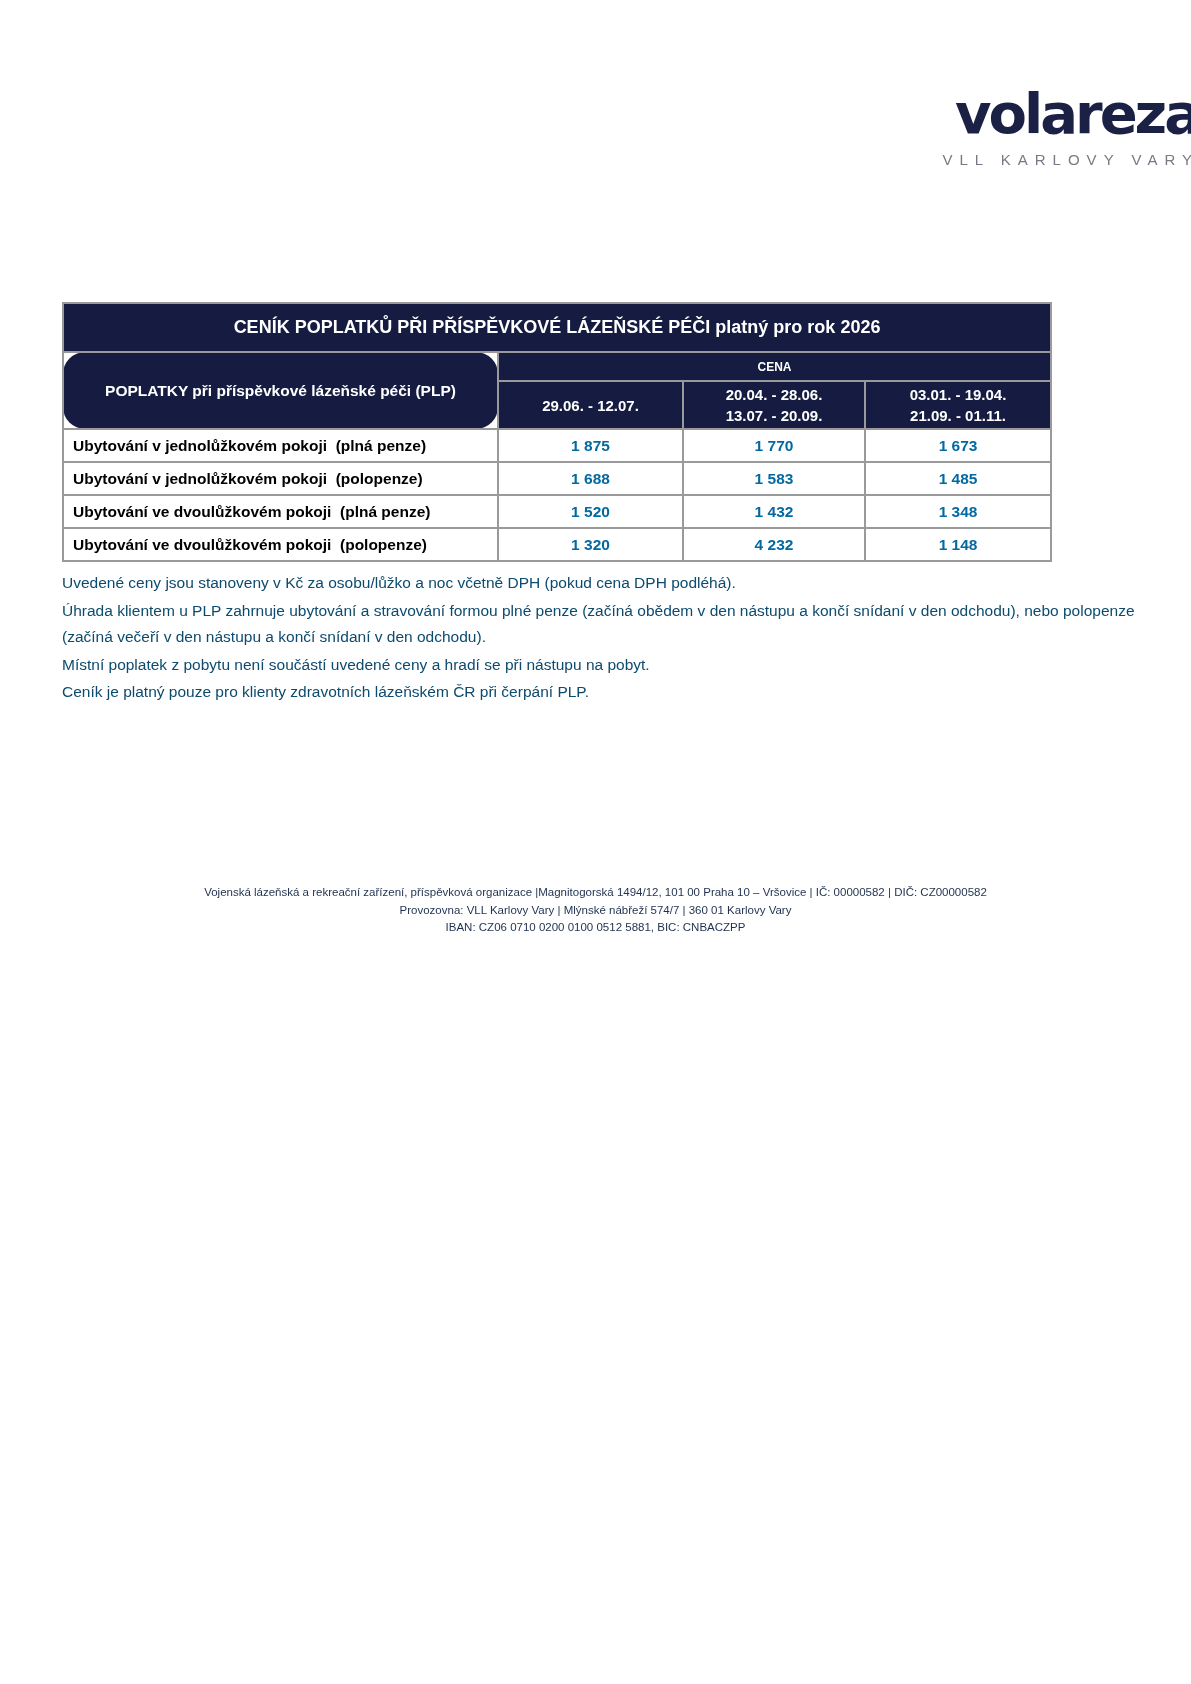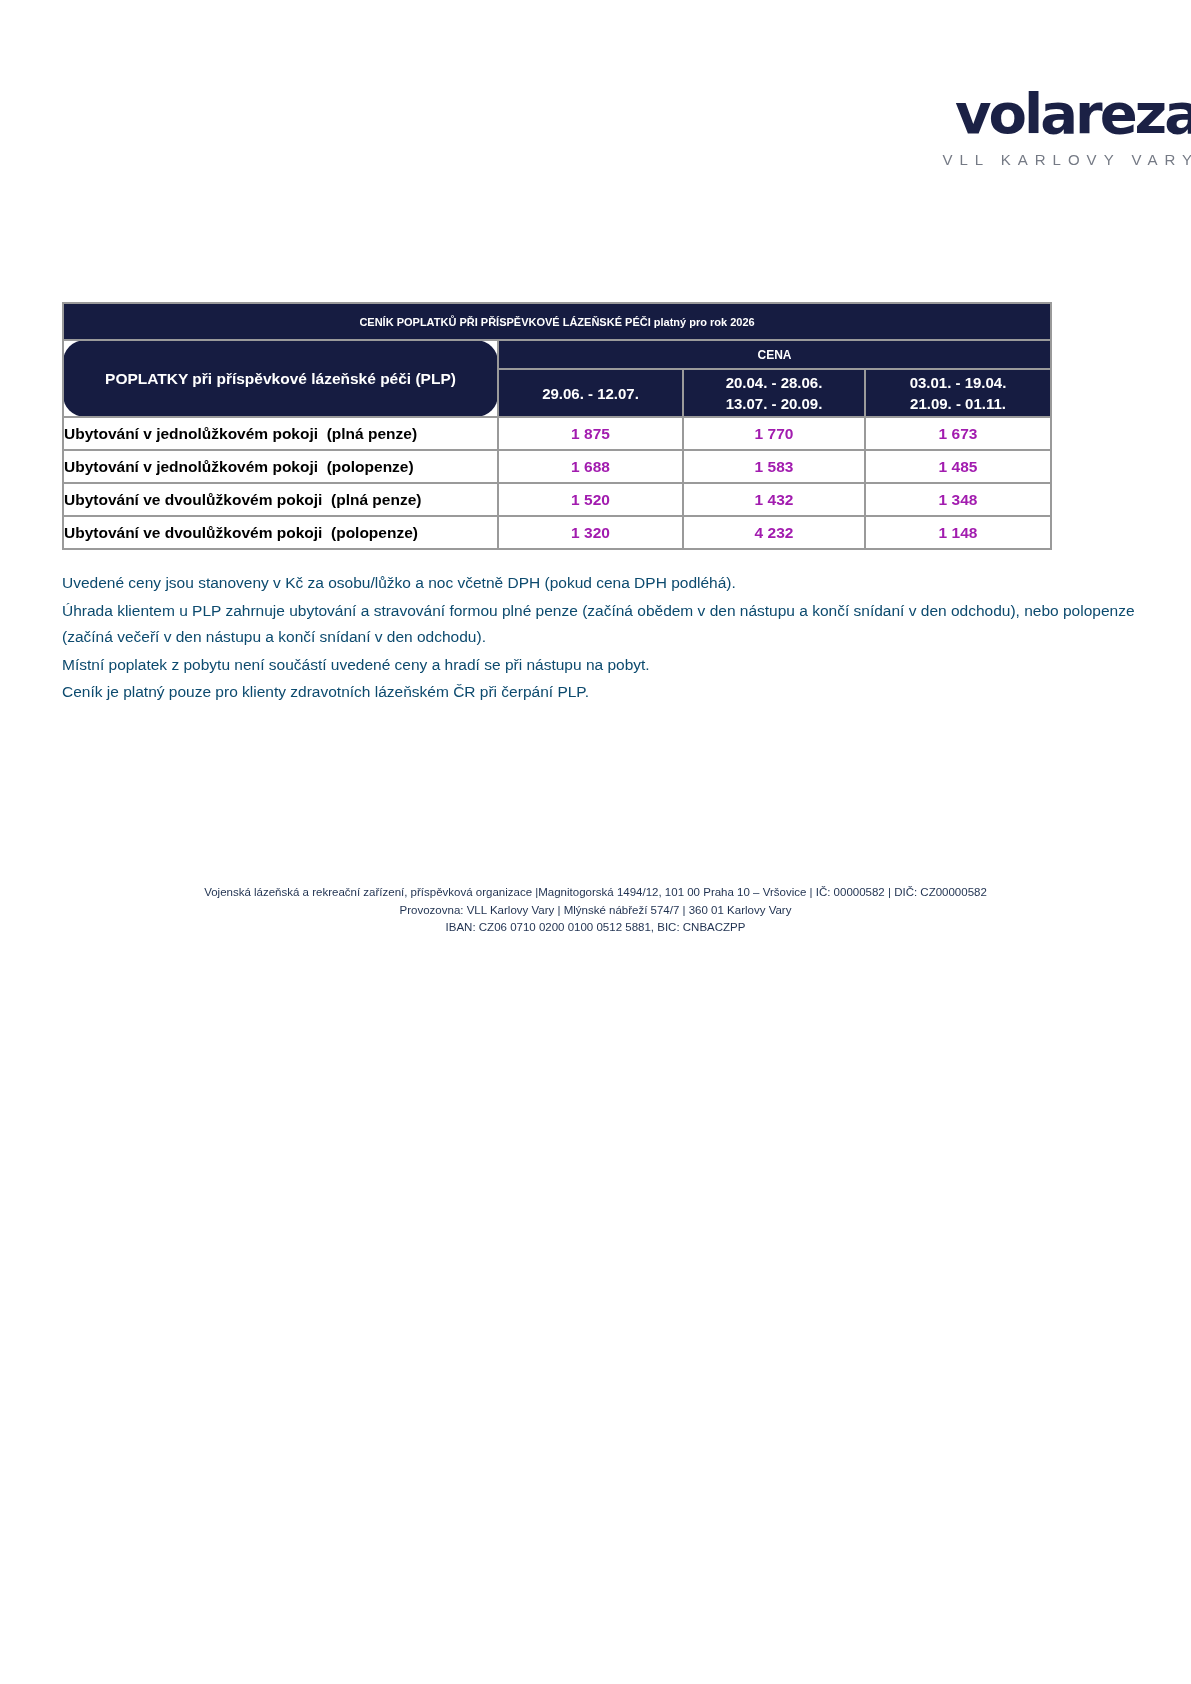--- a/index.html
+++ b/index.html
@@ -37,36 +37,37 @@
     position: absolute;
     top: 302px;
     left: 62px;
     width: 988px;
     border-collapse: collapse;
     table-layout: fixed;
     border: 2px solid #424242;
   }
   .price-table td { border: 2px solid #9a9a9a; }
   .navy { background: #161c41; color: #ffffff; font-weight: bold; text-align: center; vertical-align: middle; }
-  .title-cell { height: 37px; font-size: 11px; }
+  .title-cell { height: 49px; font-size: 18px; }
   .cena-cell  { height: 29px; font-size: 12px; }
   .left-head  { font-size: 15.5px; border-radius: 22px; }
   .season-cell { height: 45px; font-size: 15px; line-height: 21px; padding: 2px 0; }
   .data-label {
     height: 33px;
     background: #fff;
     color: #000;
     font-size: 15.5px;
     font-weight: bold;
+    padding-left: 9px;
     white-space: pre-wrap;
     vertical-align: middle;
   }
   .data-price {
     background: #fff;
-    color: #a21caf;
+    color: #0369a1;
     font-size: 15.5px;
     font-weight: bold;
     text-align: center;
     vertical-align: middle;
   }
 
   
   .notes {
     position: absolute;
     top: 570px;

